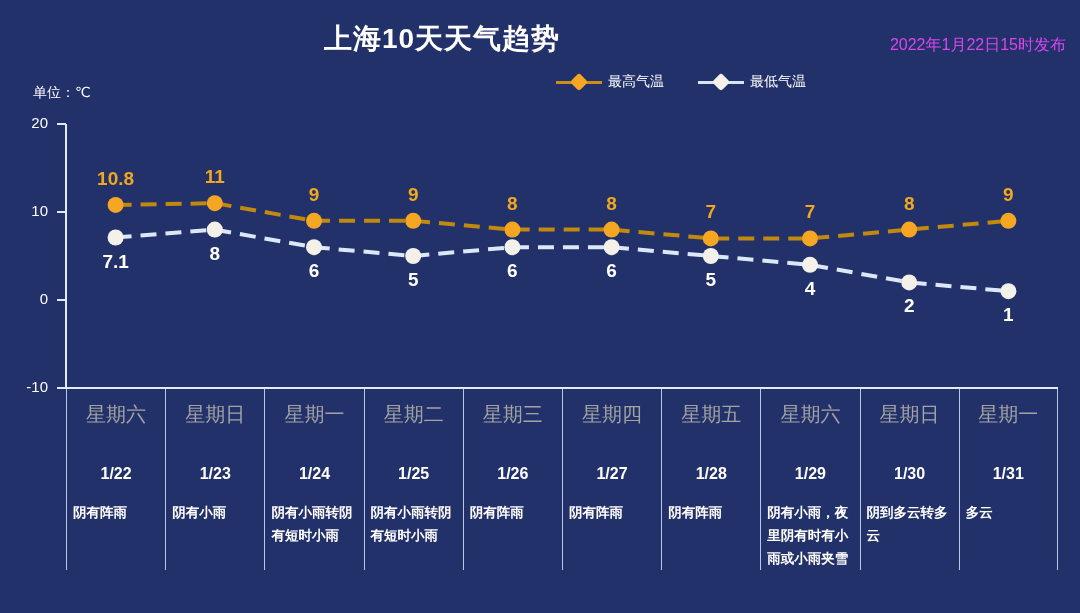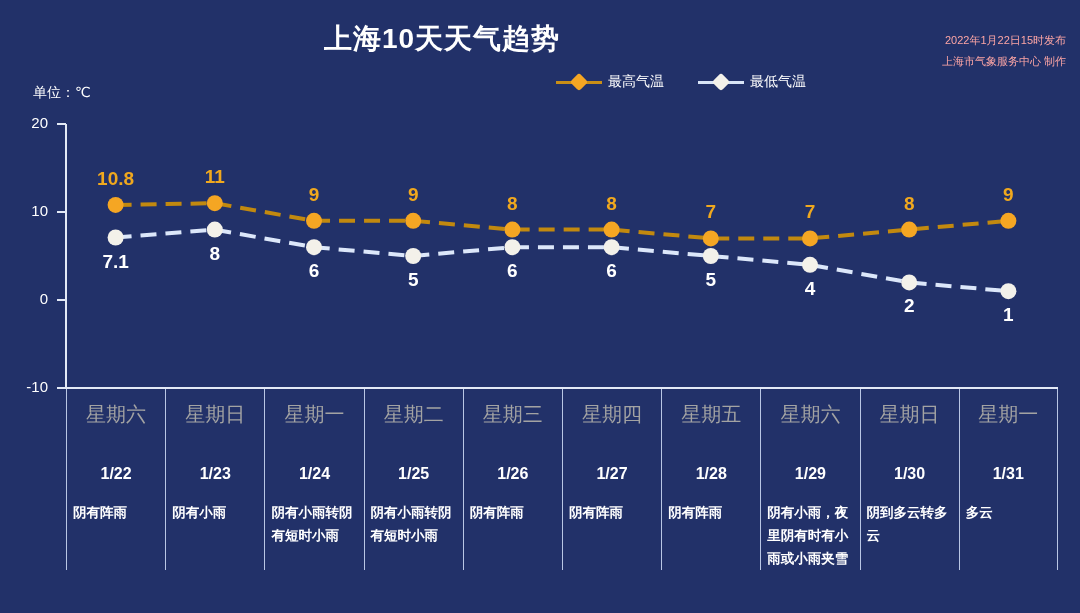--- a/index.html
+++ b/index.html
@@ -16,22 +16,22 @@
   #chart-title {
     position:absolute; top:20px; left:0; width:884px;
     text-align:center;
     font-size:28px; font-weight:bold;
     letter-spacing:1px;
     color:#ffffff;
   }
   #publish-info {
     position:absolute; top:30px; right:14px;
     text-align:right;
-    font-size:11px; line-height:1.9;
-    color:#fca5a5;
+    font-size:16px; line-height:1.9;
+    color:#d946ef;
   }
   #publish-info div { white-space:nowrap; }
 
   
   #legend {
     position:absolute; top:73px; left:556px;
     display:flex; align-items:center; gap:34px;
     font-size:14px;
   }
   .legend-item { display:flex; align-items:center; gap:6px;text-align:right; }
@@ -106,21 +106,20 @@
     word-break:break-all;
   }
 </style>
 </head>
 <body>
 
 <div id="chart-title">上海10天天气趋势</div>
 
 <div id="publish-info">
   <div>2022年1月22日15时发布</div>
-  <div>上海市气象服务中心 制作</div>
 </div>
 
 <div id="legend">
   <div class="legend-item">
     <span class="legend-line max">
       <span class="legend-dot max"></span>
     </span>
     <span class="legend-label">最高气温</span>
   </div>
   <div class="legend-item">

